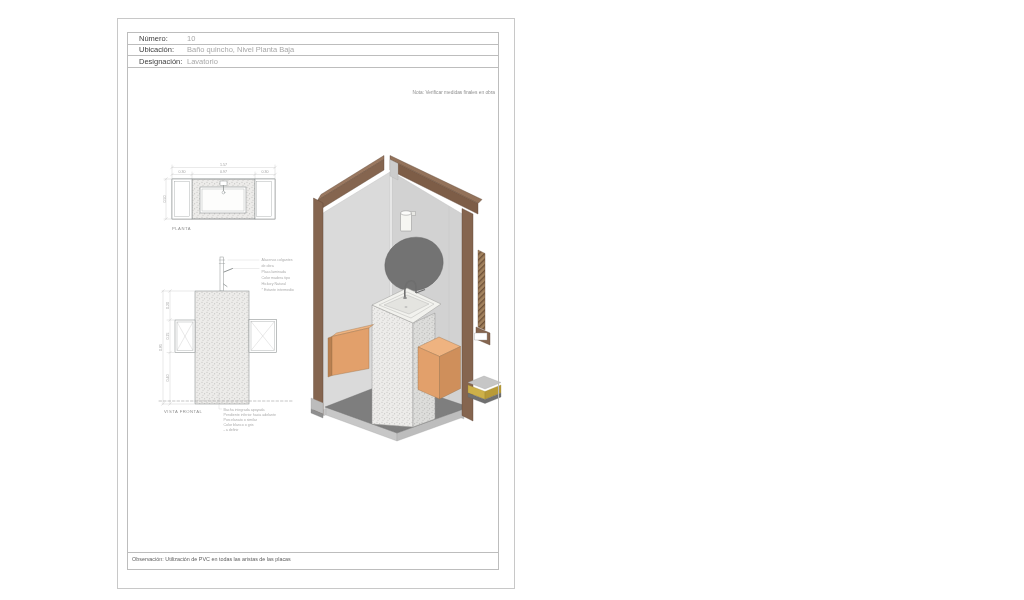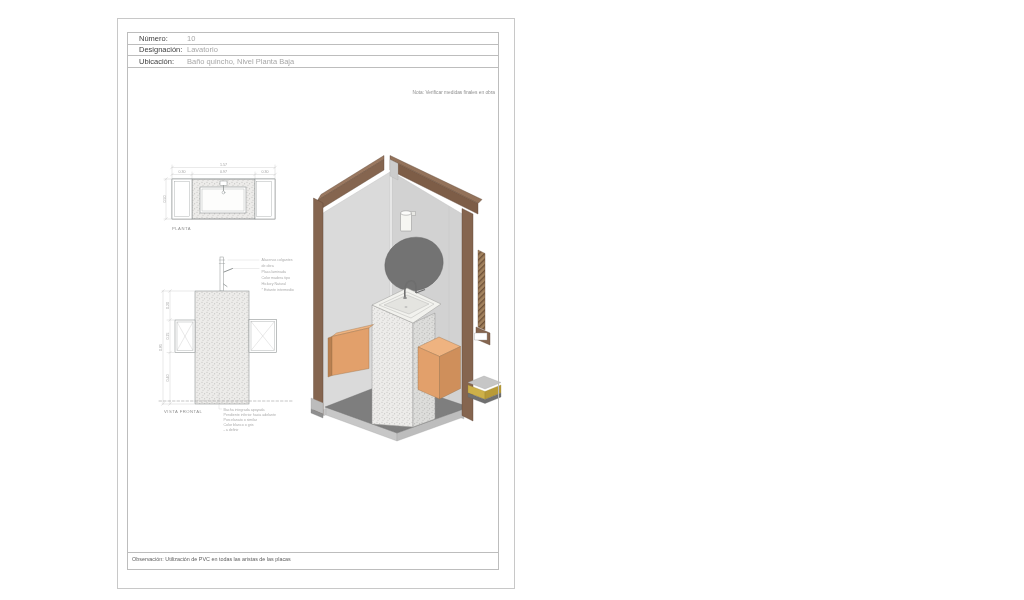--- a/index.html
+++ b/index.html
@@ -213,26 +213,26 @@
       </g>
     </svg>
 
     <div class="content-frame">
       <div class="spec-table">
         <div class="spec-row">
           <span class="spec-label">Número:</span>
           <span class="spec-value">10</span>
         </div>
         <div class="spec-row">
+          <span class="spec-label">Ubicación:</span>
+          <span class="spec-value">Baño quincho, Nivel Planta Baja</span>
+        </div>
+        <div class="spec-row">
           <span class="spec-label">Designación:</span>
           <span class="spec-value">Lavatorio</span>
-        </div>
-        <div class="spec-row">
-          <span class="spec-label">Ubicación:</span>
-          <span class="spec-value">Baño quincho, Nivel Planta Baja</span>
         </div>
       </div>
       <div class="nota">Nota: Verificar medidas finales en obra</div>
       <div class="obs-bar">
         <div class="obs-text">Observación: Utilización de PVC en todas las aristas de las placas</div>
       </div>
     </div>
 
   </div>
 </div>

